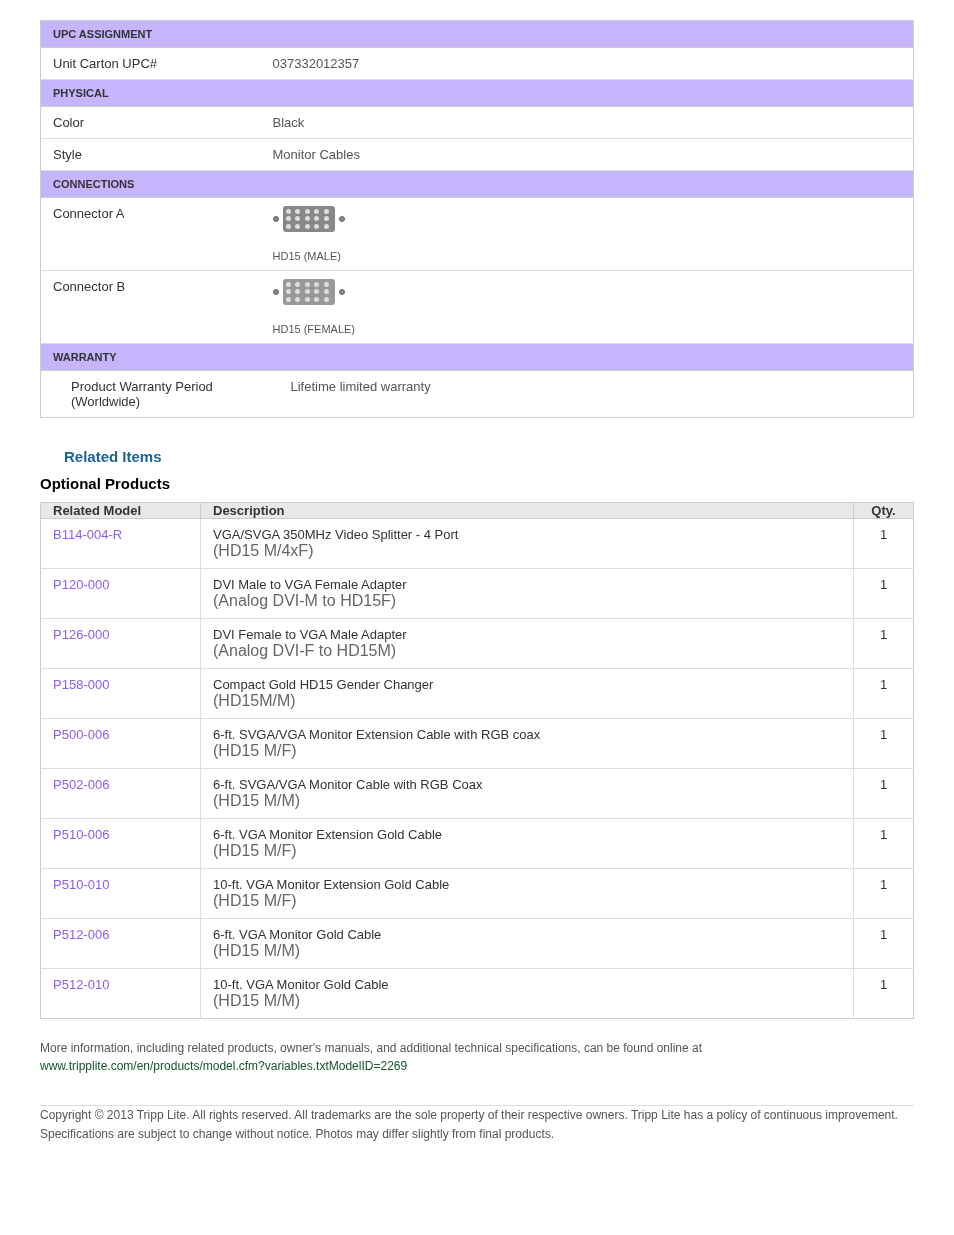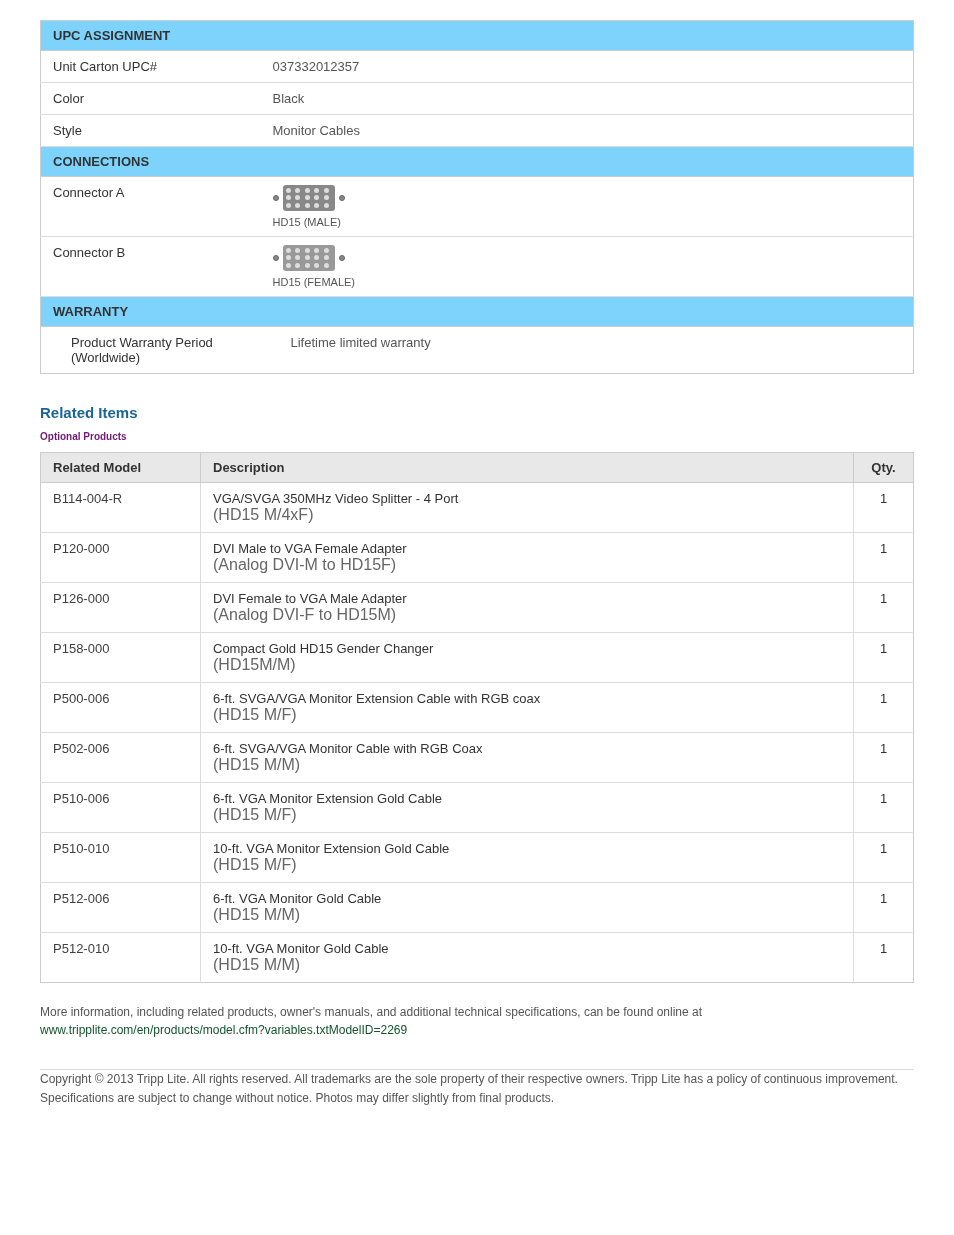--- a/index.html
+++ b/index.html
@@ -23,22 +23,22 @@
       padding: 8px 12px;
       border-bottom: 1px solid #ddd;
       vertical-align: top;
     }
     .specs-table tr:last-child td {
       border-bottom: none;
       padding-left: 30px;
     }
     .section-header td {
       font-weight: bold;
-      font-size: 13px;
-      background: #7dd3fc;
+      font-size: 11px;
+      background: #c4b5fd;
       padding: 7px 12px;
       border-bottom: 1px solid #ccc;
     }
     .label-cell {
       width: 220px;
       font-weight: normal;
       color: #333;
     }
     .value-cell {
       color: #555;
@@ -75,49 +75,49 @@
     .vga-side-dot {
       width: 6px;
       height: 6px;
       background: #888;
       border-radius: 50%;
       border: 1px solid #666;
     }
     .connector-label {
       font-size: 11px;
       color: #555;
-      margin-top: 3px;
+      margin-top: 16px;
     }
 
     
     .related-items-title {
       color: #1a6496;
       font-size: 15px;
       font-weight: bold;
       margin-bottom: 6px;
       cursor: pointer;
       text-decoration: none;
     }
     .optional-products-label {
-      font-size: 10px;
+      font-size: 15px;
       font-weight: bold;
       margin-bottom: 10px;
-      color: #701a75;
+      color: #000000;
     }
 
     
     .related-table {
       width: 100%;
       border-collapse: collapse;
       border: 1px solid #ccc;
       margin-bottom: 20px;
     }
     .related-table th {
       background: #e8e8e8;
-      padding: 7px 12px;
+      padding: 0 12px;
       text-align: left;
       font-size: 13px;
       font-weight: bold;
       border-bottom: 1px solid #ccc;
       border-right: 1px solid #ccc;
     }
     .related-table th:last-child {
       border-right: none;
       text-align: center;
     }
@@ -134,21 +134,21 @@
     .related-table tr:last-child td {
       border-bottom: none;
     }
     .related-table .model-col {
       width: 160px;
     }
     .related-table .qty-col {
       width: 60px;
     }
     .model-link {
-      color: #404040;
+      color: #8b5cf6;
       text-decoration: none;
       cursor: pointer;
     }
     .desc-sub {
       color: #666;
       font-size: 16px;
     }
 
     .footer-info {
       font-size: 12px;
@@ -176,20 +176,23 @@
 
   <tbody>
       <tr class="section-header">
     <td colspan="2">UPC ASSIGNMENT</td>
   </tr>
   <tr>
     <td class="label-cell">Unit Carton UPC#</td>
     <td class="value-cell">037332012357</td>
   </tr>
 
+  <tr class="section-header">
+    <td colspan="2">PHYSICAL</td>
+  </tr>
   <tr>
     <td class="label-cell">Color</td>
     <td class="value-cell">Black</td>
   </tr>
   <tr>
     <td class="label-cell">Style</td>
     <td class="value-cell">Monitor Cables</td>
   </tr>
 
   <tr class="section-header">
@@ -257,21 +260,21 @@
   <tr class="section-header">
     <td colspan="2">WARRANTY</td>
   </tr>
   <tr>
     <td class="label-cell">Product Warranty Period (Worldwide)</td>
     <td class="value-cell">Lifetime limited warranty</td>
   </tr>
 </tbody>
   </table>
 
-<div style="margin-bottom: 10px;">
+<div style="margin-bottom: 10px; margin-left: 24px;">
   <a class="related-items-title">Related Items</a>
 </div>
 <div class="optional-products-label">Optional Products</div>
 
 <table class="related-table">
   <thead>
     <tr>
       <th class="model-col">Related Model</th>
       <th>Description</th>
       <th class="qty-col">Qty.</th>

